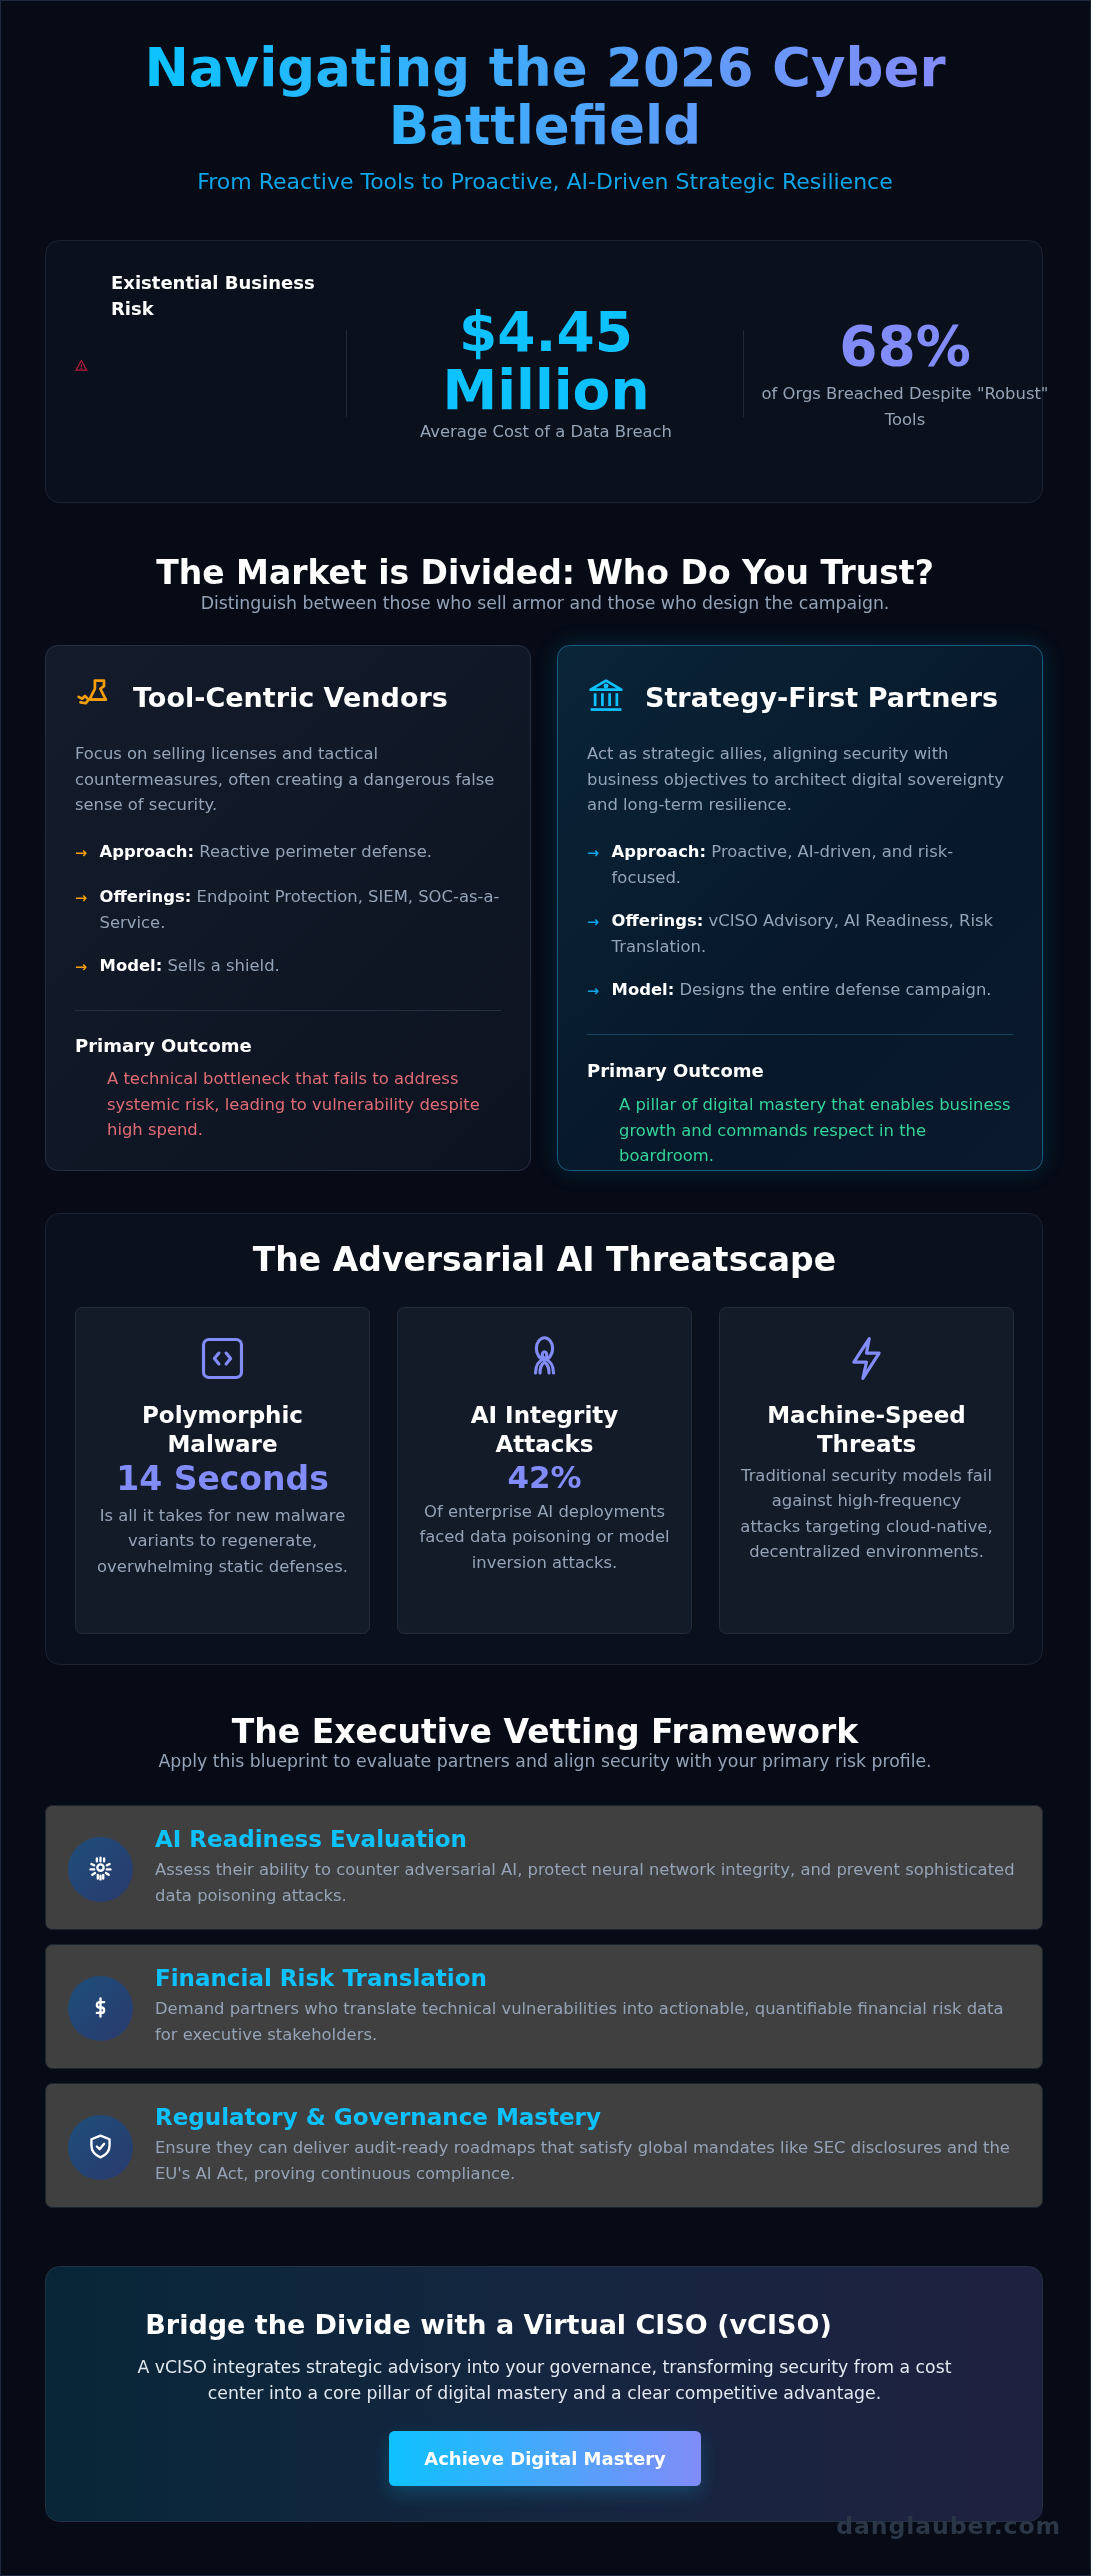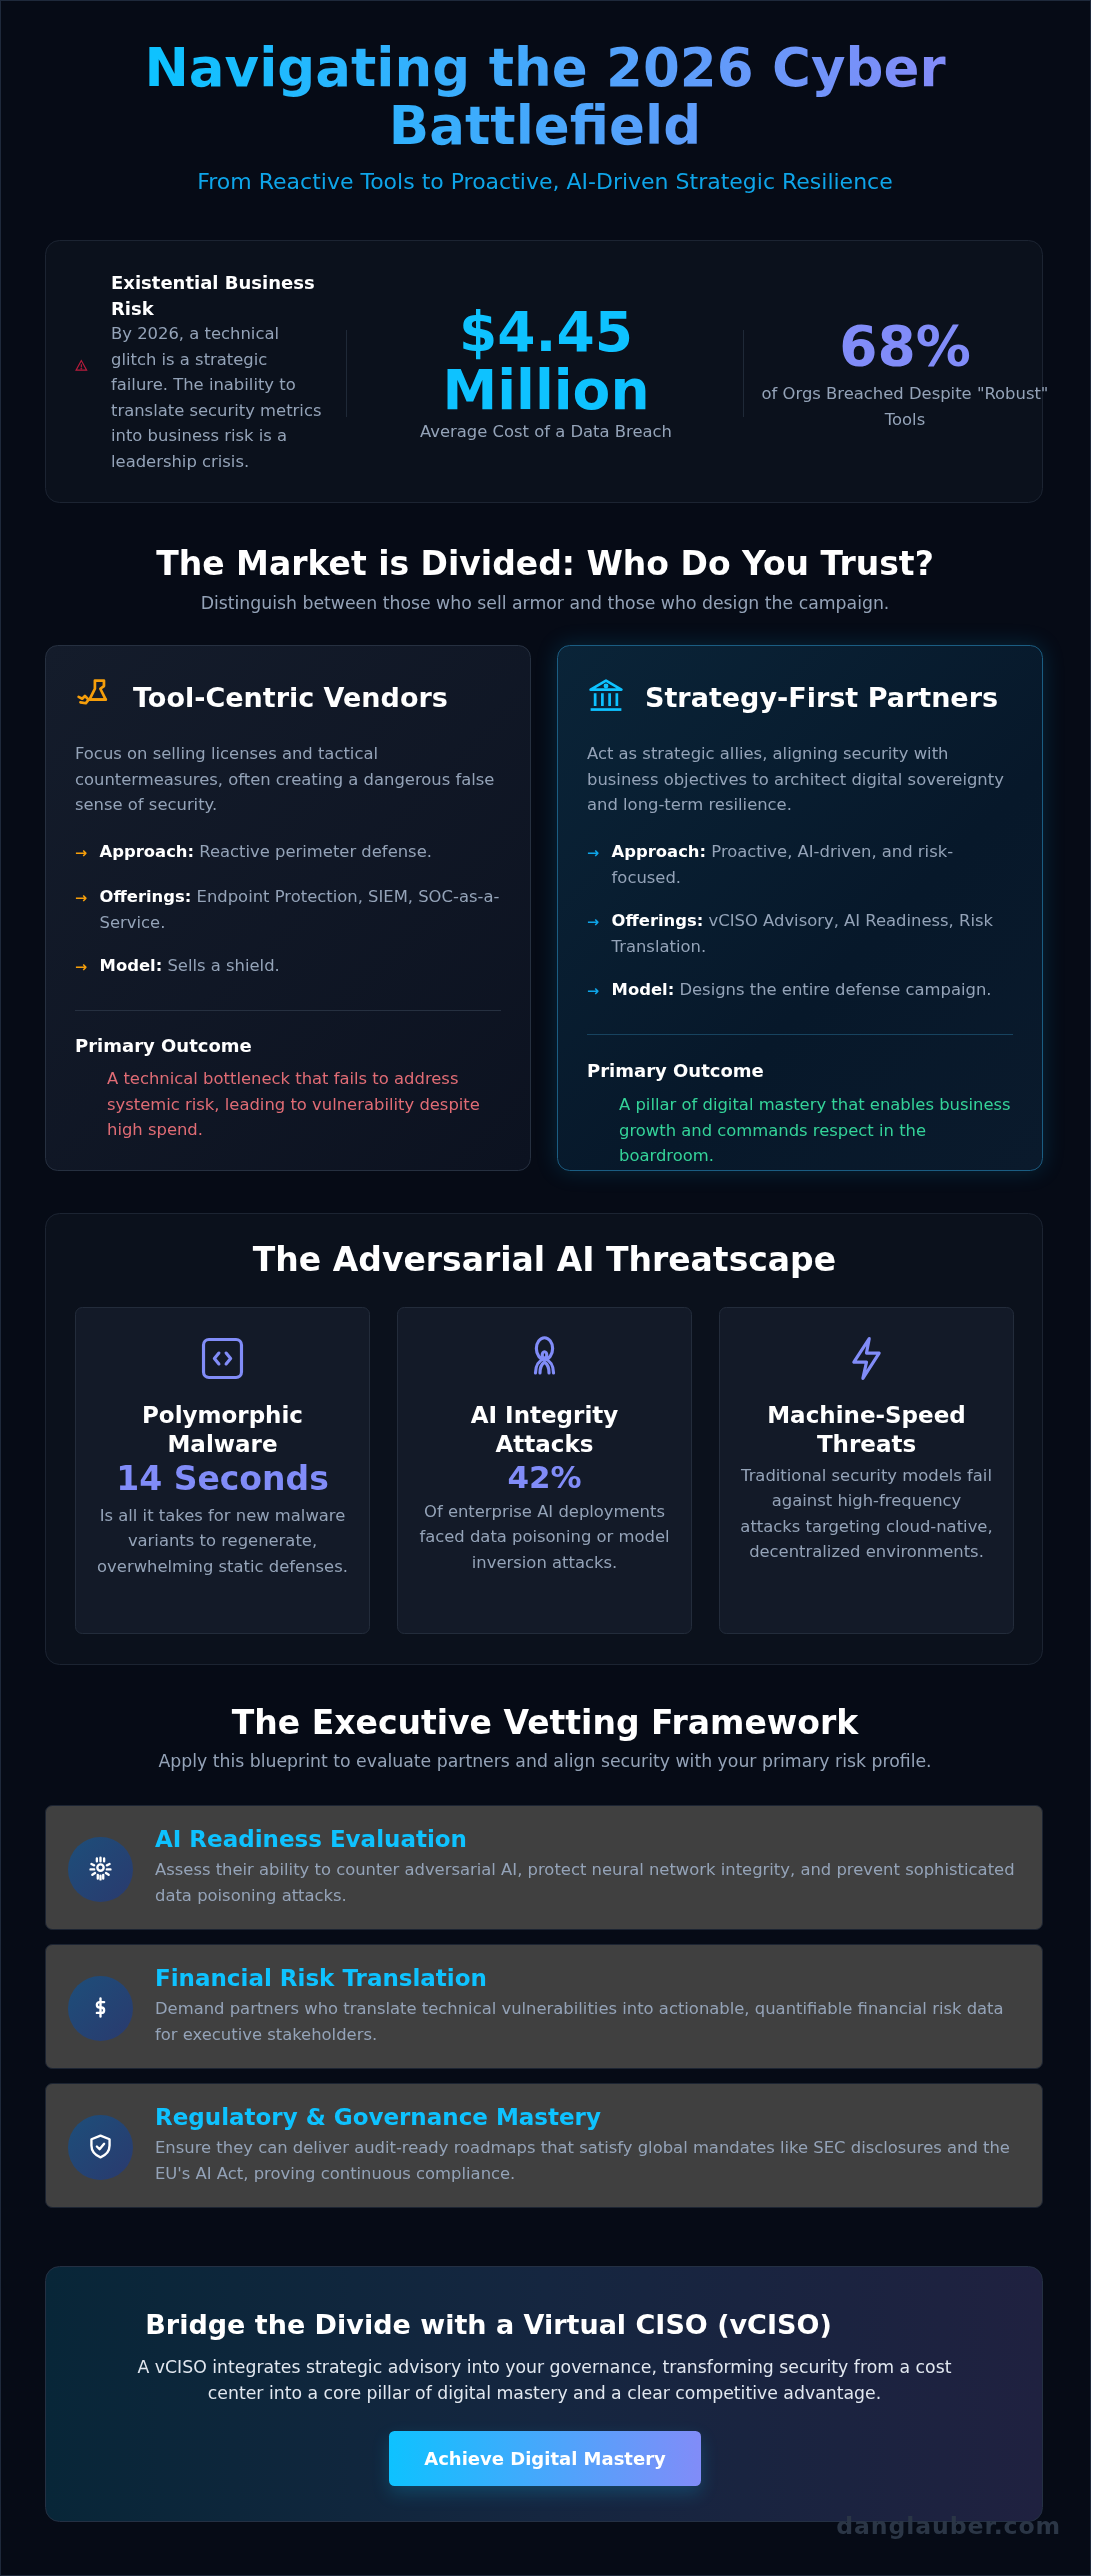--- a/index.html
+++ b/index.html
@@ -31,21 +31,21 @@
   .risk-title { color: #ffffff; font-weight: 700; font-size: 18px; line-height: 25.5px; }
   .risk-body { color: #94a3b8; font-size: 16.4px; line-height: 25.5px; }
   .divider-v { position: absolute; top: 89px; width: 0.9px; height: 87px; background: #1f2937; }
   .stat1 { position: absolute; left: 309px; top: 62px; width: 382px; text-align: center; }
   .stat1 .num { color: #0ec2ff; font-weight: 700; font-size: 55px; line-height: 58px; }
   .stat-label { color: #94a3b8; font-size: 16.4px; line-height: 25.5px; }
   .stat2 { position: absolute; left: 709px; top: 71px; width: 300px; text-align: center; }
   .stat2 .num { color: #818cf8; font-weight: 700; font-size: 55px; line-height: 69px; }
 
   
-  .section-title { position: absolute; left: 0; width: 1088px; text-align: center; color: #fff; font-weight: 700; font-size: 33px; line-height: 40px; }
+  .section-title { position: absolute; left: 0; width: 1088px; text-align: center; color: #fff; font-weight: 700; font-size: 33px; line-height: 40px; margin-top: 9px; }
   .section-sub { position: absolute; left: 0; width: 1088px; text-align: center; color: #94a3b8; font-size: 17.3px; line-height: 23.6px; }
 
   
   .mcard { position: absolute; top: 644px; width: 486px; border-radius: 12.7px; padding: 0 29px; }
   .mcard.tool { left: 44px; height: 526px; background: linear-gradient(135deg, #141c2b 0%, #0c1220 100%); border: 0.9px solid #263040; }
   .mcard.strat { left: 556px; height: 526px; background: linear-gradient(135deg, #0a2438 0%, #07182a 60%, #0a1a2c 100%); border: 0.9px solid #1b5d82; box-shadow: 0 0 22px rgba(14,165,233,0.18); padding-left: 28px; }
   .mcard-head { position: absolute; left: 29px; top: 31px; display: flex; align-items: center; }
   .mcard-head svg { width: 38px; height: 38px; }
   .mcard-title { color: #fff; font-weight: 700; font-size: 27px; margin-left: 20px; }
   .mcard-desc { position: absolute; left: 29px; right: 29px; color: #94a3b8; font-size: 16.4px; line-height: 25.5px; }
@@ -98,21 +98,20 @@
   <div class="stats-card">
     <span class="risk-icon">
       <svg viewBox="0 0 24 24" width="12.7" height="12.7" fill="none" stroke="#b91c3c" stroke-width="2.2">
           <path d="M12 3L2 21h20L12 3z"></path>
           <path d="M12 10v5"></path>
           <circle cx="12" cy="18" r="0.6" fill="#b91c3c"></circle>
         </svg>
     </span>
     <div class="risk-text">
       <div class="risk-title">Existential Business Risk</div>
-      <div class="risk-body">By 2026, a technical glitch is a strategic failure. The inability to translate security metrics into business risk is a leadership crisis.</div>
     </div>
     <div class="divider-v" style="left:300px"></div>
     <div class="stat1">
       <div class="num">$4.45</div>
       <div class="num">Million</div>
       <div class="stat-label">Average Cost of a Data Breach</div>
     </div>
     <div class="divider-v" style="left:697px"></div>
     <div class="stat2">
       <div class="num">68%</div>

